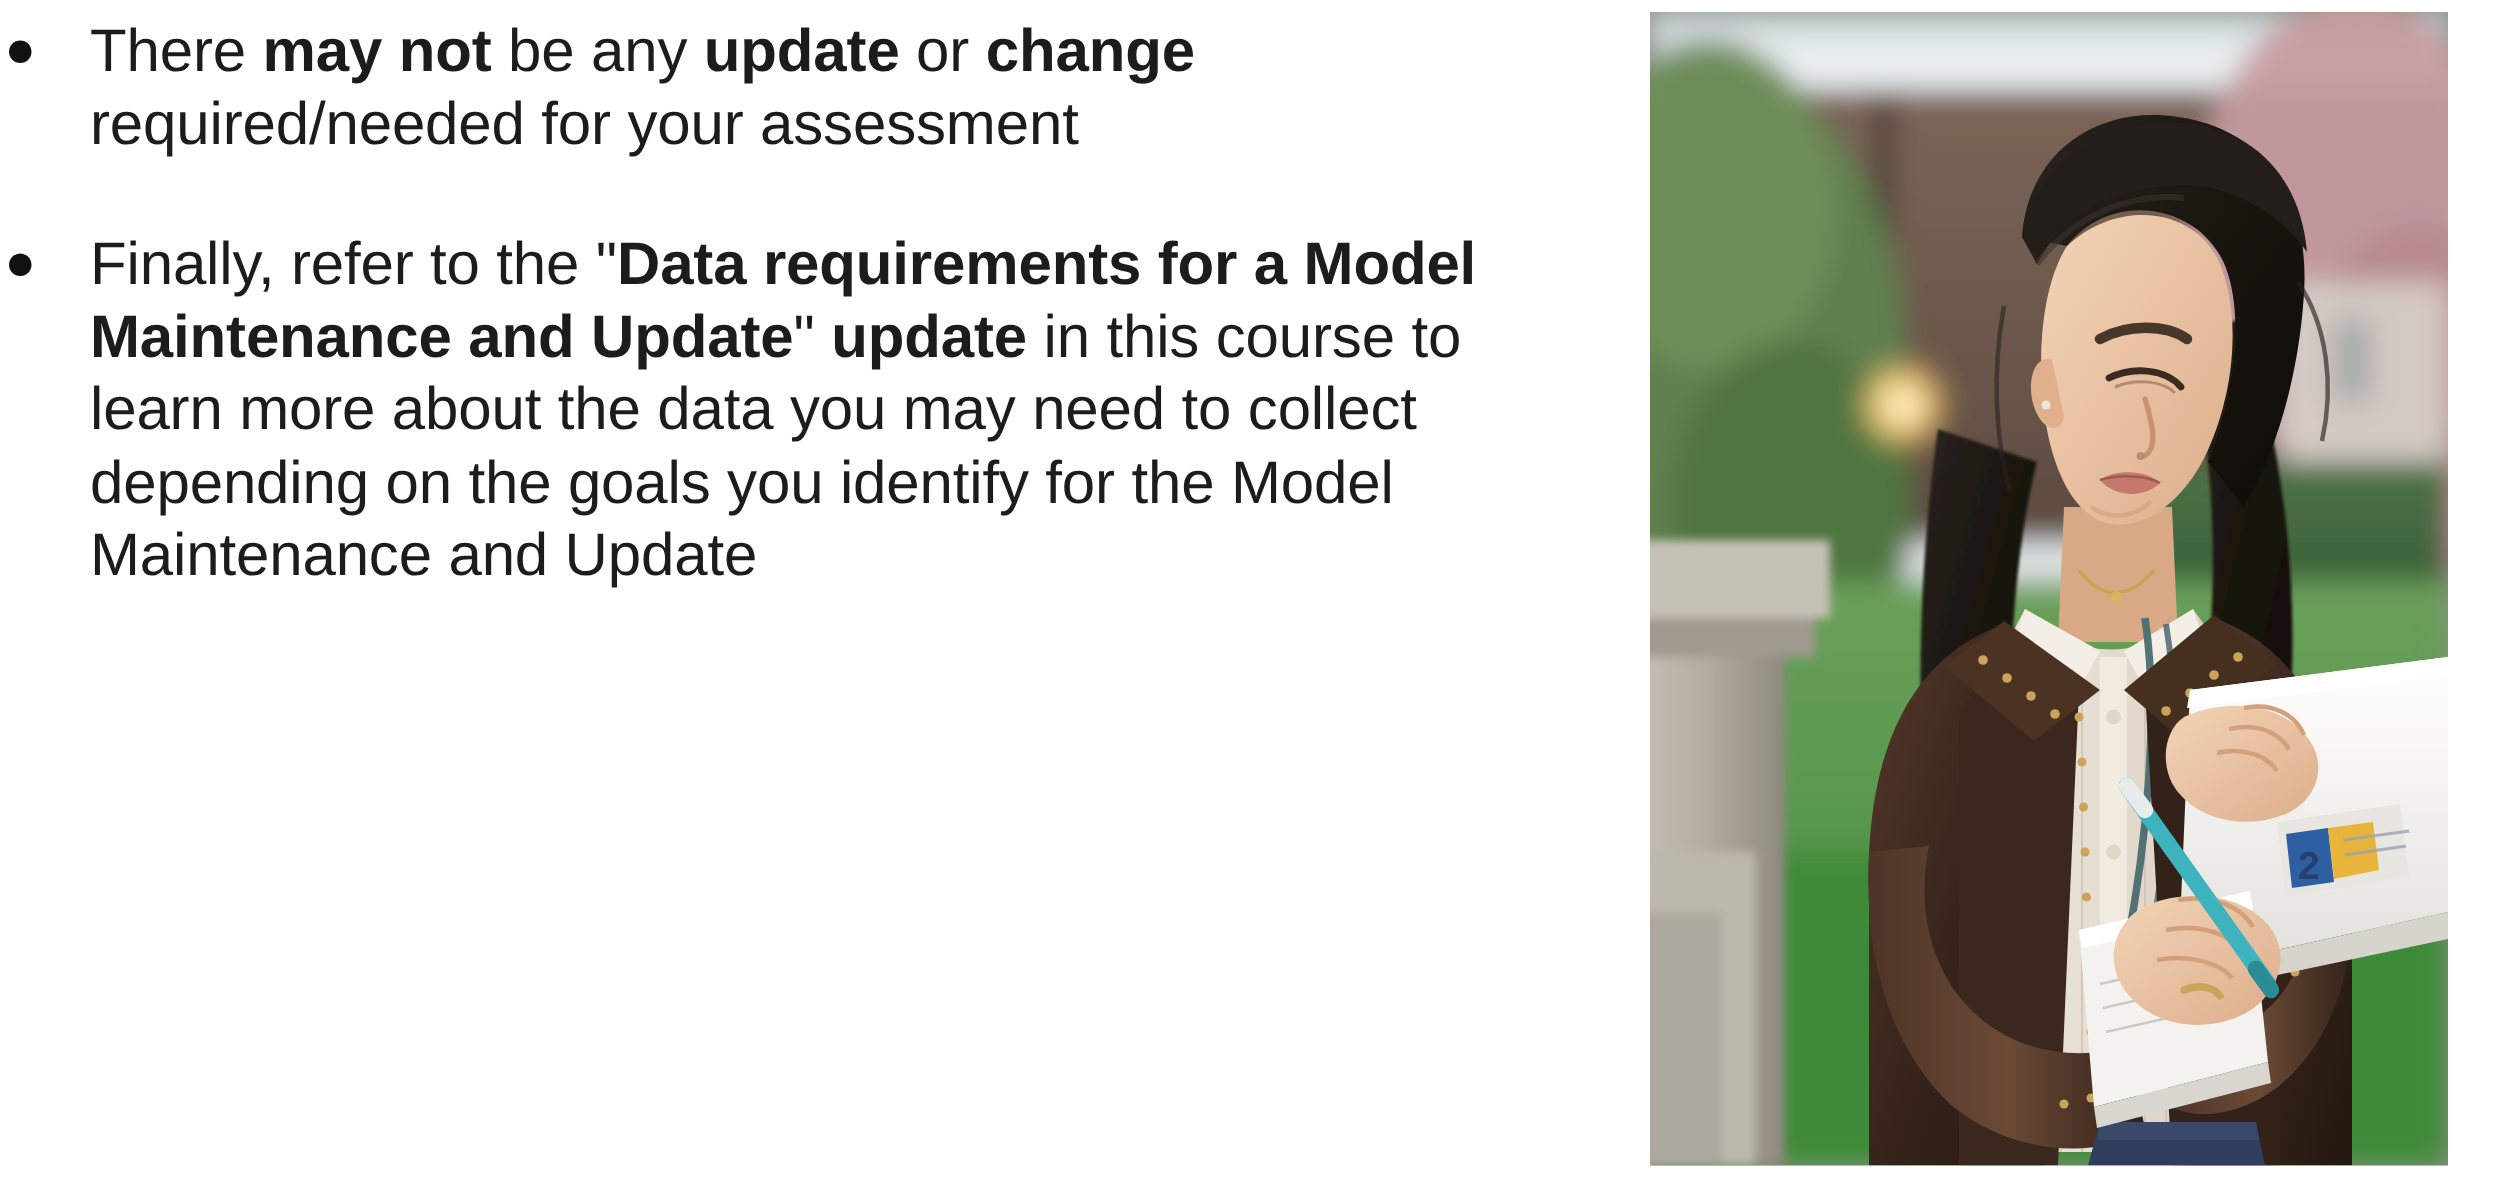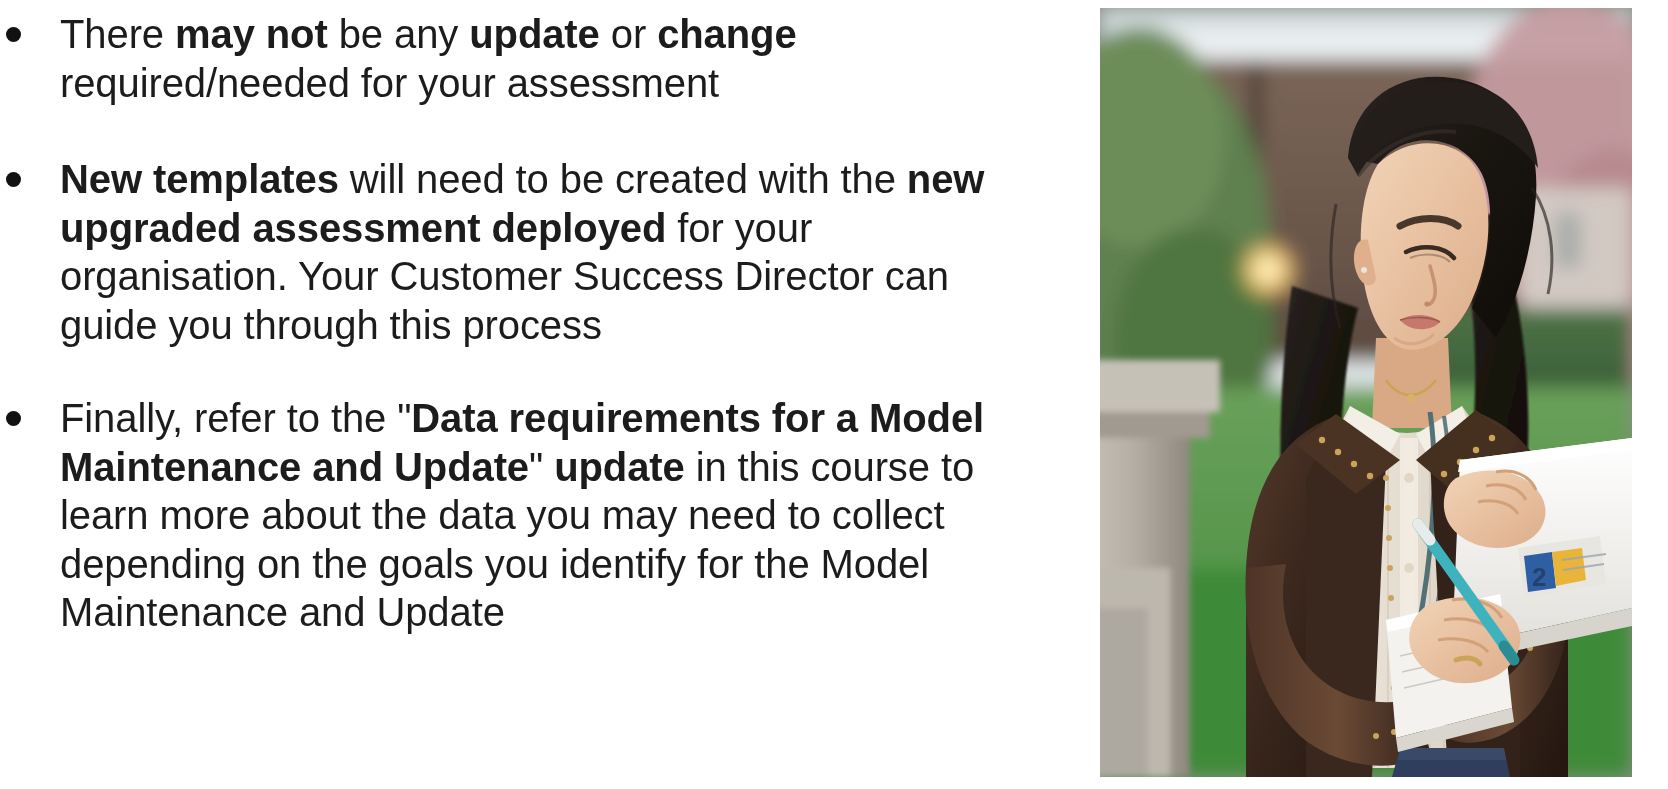--- a/index.html
+++ b/index.html
@@ -83,24 +83,20 @@
 </head>
 <body>
 
 <div class="slide">
 
   <div class="text-col">
     <ul class="bullet-list">
       <li class="bullet-item" id="bullet-0">
         <span class="dot"></span>
         <span class="txt"><span>There </span><b>may not</b><span> be any </span><b>update</b><span> or </span><b>change</b><span> required/needed for your assessment</span></span>
-      </li>
-      <li class="bullet-item" id="bullet-1">
-        <span class="dot"></span>
-        <span class="txt"><b>New templates</b><span> will need to be created with the </span><b>new upgraded assessment deployed</b><span> for your organisation. Your Customer Success Director can guide you through this process</span></span>
       </li>
       <li class="bullet-item" id="bullet-2">
         <span class="dot"></span>
         <span class="txt"><span>Finally, refer to the "</span><b>Data requirements for a Model Maintenance and Update</b><span>" </span><b>update</b><span> in this course to learn more about the data you may need to collect depending on the goals you identify for the Model Maintenance and Update</span></span>
       </li>
     </ul>
   </div>
 
   <div class="photo">
     <svg viewBox="0 0 532 769" preserveAspectRatio="xMidYMid slice">

